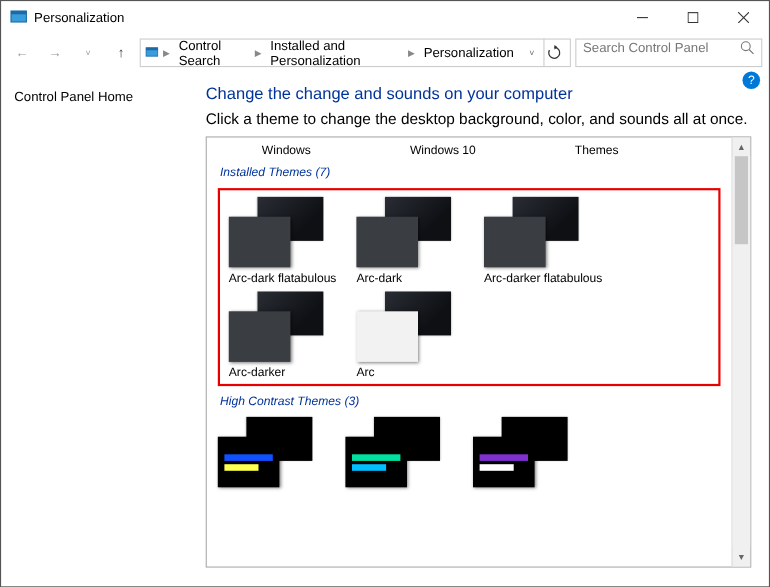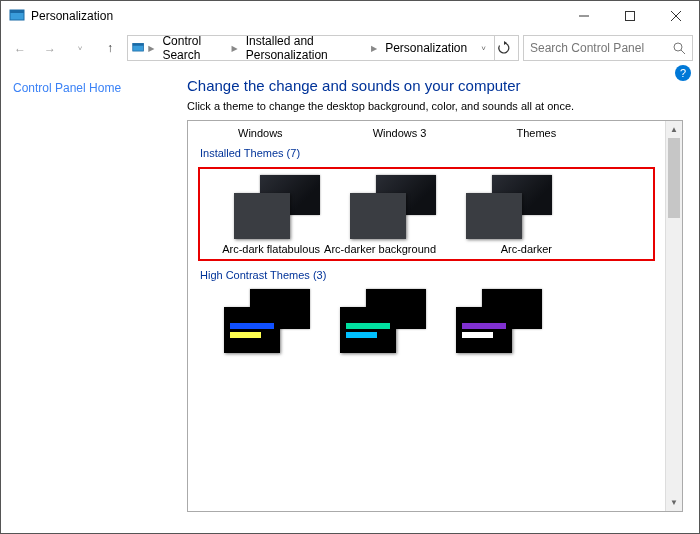--- a/index.html
+++ b/index.html
@@ -8,41 +8,41 @@
   .titlebar .icon { width: 16px; height: 16px; margin-right: 6px; }
   .titlebar .title { flex: 1; font-size: 12px; }
   .titlebar .winbtn { width: 46px; height: 30px; display: flex; align-items: center; justify-content: center; }
   .addrbar { display: flex; align-items: center; height: 34px; padding: 0 6px; gap: 4px; }
   .navbtn { width: 26px; height: 26px; display: flex; align-items: center; justify-content: center; color: #999; }
   .navbtn.enabled { color: #333; }
   .addressbox { flex: 1; display: flex; align-items: center; height: 26px; border: 1px solid #ccc; padding: 0 4px; gap: 2px; }
   .addressbox .sep { color: #888; font-size: 8px; padding: 0 2px; }
   .addressbox .crumb { padding: 2px 4px; }
   .refresh { width: 26px; height: 26px; display: flex; align-items: center; justify-content: center; border-left: 1px solid #ccc; margin-left: auto; }
-  .searchbox { width: 170px; height: 26px; border: 1px solid #ccc; display: flex; align-items: center; padding: 0 6px; color: #777; }
+  .searchbox { width: 170px; height: 26px; border: 1px solid #ccc; display: flex; padding: 0 6px; color: #777; }
   .searchbox span { flex: 1; }
   .help-badge { position: absolute; top: 64px; right: 8px; width: 16px; height: 16px; border-radius: 50%; background: #0078d7; color: #fff; font-size: 11px; display: flex; align-items: center; justify-content: center; }
   .body { display: flex; height: calc(100% - 64px); }
   .sidebar { width: 170px; padding: 16px 12px; }
-  .sidebar a { color: #3b82f6; text-decoration: none; font-size: 12px; }
+  .sidebar a { color: #000000; text-decoration: none; font-size: 12px; }
   .main { flex: 1; padding: 12px 16px 0 16px; overflow: hidden; }
   .main h1 { color: #003399; font-weight: 400; font-size: 15px; margin-bottom: 6px; }
-  .main .sub { font-size: 11px; margin-bottom: 8px; }
+  .main .sub { font-size: 14px; margin-bottom: 8px; }
   .panel { border: 1px solid #aaa; height: 392px; position: relative; display: flex; }
   .panel-inner { flex: 1; overflow: hidden; padding: 6px 10px; }
   .scrollbar { width: 17px; background: #f0f0f0; display: flex; flex-direction: column; border-left: 1px solid #ddd; }
   .scrollbar .arrow { height: 17px; display: flex; align-items: center; justify-content: center; color: #666; font-size: 8px; }
   .scrollbar .track { flex: 1; background: #f0f0f0; position: relative; }
   .scrollbar .thumb { position: absolute; top: 0; left: 2px; right: 2px; height: 80px; background: #c6c6c6; }
   .toprow { display: flex; gap: 90px; padding-left: 40px; margin-bottom: 8px; }
   .toprow span { font-size: 11px; }
-  .section-h { color: #003399; font-size: 11px; margin: 4px 0 8px 2px; }
+  .section-h { color: #003399; font-size: 11px; margin: 4px 0 8px 2px; font-style: italic; }
   .redbox { border: 2px solid #e80000; padding: 6px 0 4px 8px; margin-bottom: 8px; }
   .grid { display: flex; flex-wrap: wrap; gap: 6px 4px; }
-  .theme { width: 112px; display: flex; flex-direction: column; align-items: flex-end; }
+  .theme { width: 112px; display: flex; flex-direction: column; align-items: flex-start; }
   .thumb-wrap { position: relative; width: 86px; height: 64px; }
   .thumb-back { position: absolute; top: 0; right: 0; width: 60px; height: 40px; background: linear-gradient(135deg,#2a2d35,#0e1014 70%); box-shadow: 0 0 2px rgba(0,0,0,0.4); }
   .thumb-front { position: absolute; bottom: 0; left: 0; width: 56px; height: 46px; background: #3a3d42; box-shadow: 1px 1px 3px rgba(0,0,0,0.5); }
   .thumb-front.light { background: #f2f2f2; }
   .tlabel { font-size: 11px; margin-top: 4px; text-align: center; white-space: nowrap; }
   .hc-grid .thumb-back { background: #000; }
   .hc-front { position: absolute; bottom: 0; left: 0; width: 56px; height: 46px; background: #000; box-shadow: 1px 1px 3px rgba(0,0,0,0.5); display: flex; flex-direction: column; justify-content: center; gap: 3px; padding: 6px; }
   .hc-bar { height: 6px; }
 </style>
 </head>
@@ -113,47 +113,61 @@
     <a href="#">Control Panel Home</a>
   </div>
   <div class="main">
     <h1>Change the change and sounds on your computer</h1>
     <div class="sub">Click a theme to change the desktop background, color, and sounds all at once.</div>
 
     <div class="panel">
       <div class="panel-inner">
         <div class="toprow">
           <span>Windows</span>
-          <span>Windows 3</span>
+          <span>Windows 10</span>
           <span>Themes</span>
         </div>
 
         <div class="section-h">Installed Themes (7)</div>
         <div class="redbox">
           <div class="grid" id="installed-grid">
               <div class="theme">
                 <div class="thumb-wrap">
     <div class="thumb-back"></div>
     <div class="thumb-front "></div>
   </div>
                 <div class="tlabel">Arc-dark flatabulous</div>
               </div>
               <div class="theme">
                 <div class="thumb-wrap">
     <div class="thumb-back"></div>
     <div class="thumb-front "></div>
   </div>
-                <div class="tlabel">Arc-darker background</div>
+                <div class="tlabel">Arc-dark</div>
+              </div>
+              <div class="theme">
+                <div class="thumb-wrap">
+    <div class="thumb-back"></div>
+    <div class="thumb-front "></div>
+  </div>
+                <div class="tlabel">Arc-darker flatabulous</div>
               </div>
               <div class="theme">
                 <div class="thumb-wrap">
     <div class="thumb-back"></div>
     <div class="thumb-front "></div>
   </div>
                 <div class="tlabel">Arc-darker</div>
+              </div>
+              <div class="theme">
+                <div class="thumb-wrap">
+    <div class="thumb-back"></div>
+    <div class="thumb-front light"></div>
+  </div>
+                <div class="tlabel">Arc</div>
               </div>
             </div>
         </div>
 
         <div class="section-h">High Contrast Themes (3)</div>
         <div class="grid hc-grid" id="hc-grid">
             <div class="theme">
               <div class="thumb-wrap">
     <div class="thumb-back" style=""></div>
     <div class="hc-front ">

